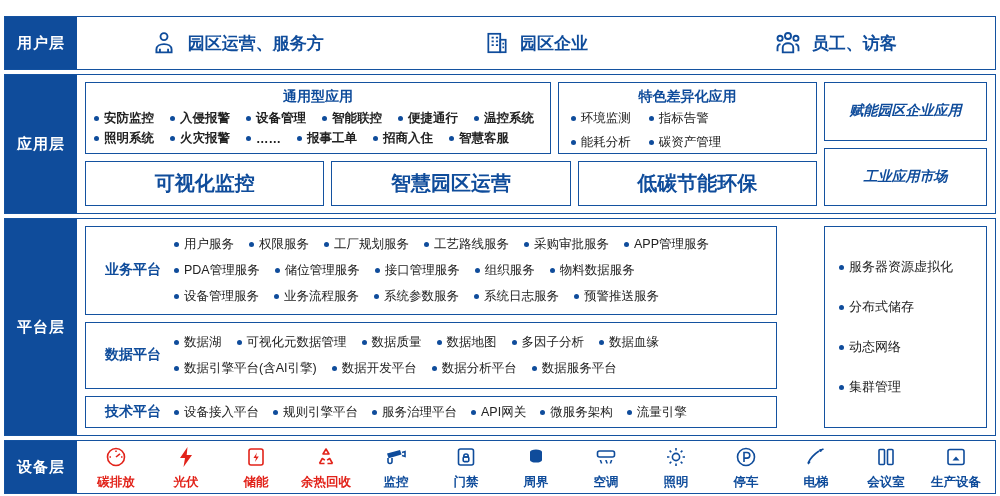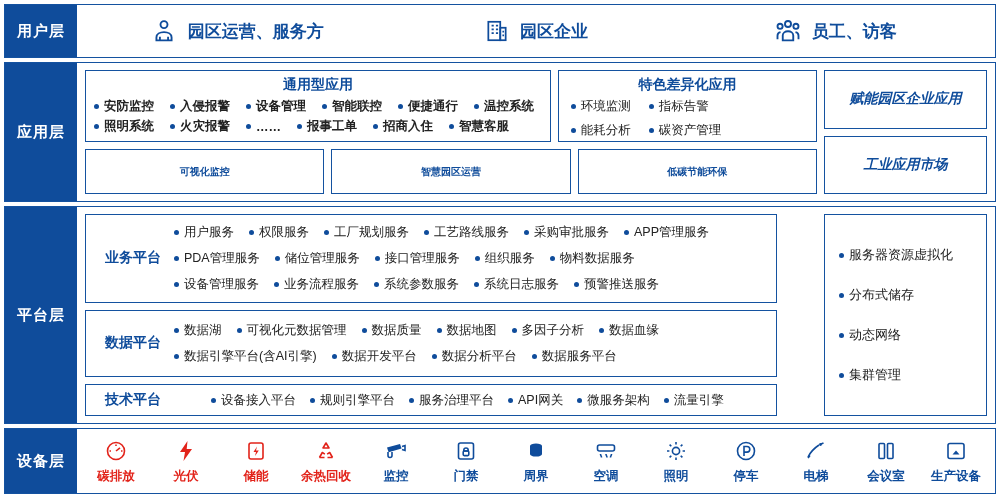--- a/index.html
+++ b/index.html
@@ -84,21 +84,21 @@
   .general-rows .line .chip{margin-right:16px;font-weight:bold;}
   .general-rows .line .chip:last-child{margin-right:0;}
 
   .feature-app{flex:1.05;padding:0 8px;}
   .feature-rows{display:flex;flex-direction:column;gap:7px;}
   .feature-rows .line{display:flex;gap:18px;justify-content:flex-start;padding-left:4px;}
 
   .app-left-bottom{display:flex;gap:7px;flex:1;}
   .app-left-bottom .box{
     flex:1;display:flex;align-items:center;justify-content:center;
-    color:#0f4c9b;font-size:10px;font-weight:bold;
+    color:#0f4c9b;font-size:20px;font-weight:bold;
   }
   .app-right{
     flex:0 0 163px;display:flex;flex-direction:column;gap:7px;
   }
   .app-right .box{
     flex:1;display:flex;align-items:center;justify-content:center;
     color:#0f4c9b;font-size:14px;font-weight:bold;text-align:center;
     padding:0 6px;
     font-style:italic;
   }
@@ -108,40 +108,40 @@
   .plat-body{padding:7px 8px;gap:7px;}
   .plat-left{flex:1;display:flex;flex-direction:column;gap:7px;}
   .plat-block{
     border:1px solid #1452a0;
     box-sizing:border-box;
     display:flex;align-items:center;
     padding:4px 6px;
   }
   .plat-block.biz{flex:1.38;}
   .plat-block.data{flex:1.0;}
-  .plat-block.tech{flex:0 0 32px;gap:37px;}
+  .plat-block.tech{flex:0 0 32px;}
   .plat-name{
     flex:0 0 82px;
     color:#0f4c9b;font-weight:bold;font-size:14px;
     text-align:center;
   }
   .plat-items{flex:1;display:flex;flex-direction:column;gap:9px;}
   .plat-items .line{display:flex;flex-wrap:nowrap;}
   .plat-items .line .chip{margin-right:15px;font-size:12.5px;}
   .tech .plat-items .line .chip{margin-right:14px;}
   .plat-right{
     flex:0 0 163px;
     border:1px solid #1452a0;box-sizing:border-box;
     display:flex;flex-direction:column;justify-content:center;
     gap:22px;padding:0 14px;margin-left:40px;
   }
   .plat-right .chip{font-size:13px;}
 
   
-  .dev-row{height:66px;}
+  .dev-row{height:54px;}
   .dev-body{align-items:center;padding:0 4px;}
   .dev-item{
     flex:1;
     display:flex;flex-direction:column;align-items:center;justify-content:center;
     gap:4px;
   }
   .dev-item .ico{height:26px;display:flex;align-items:center;justify-content:center;}
   .dev-item .lab{font-size:12.5px;font-weight:bold;white-space:nowrap;}
   .red .lab{color:#e2231a;}
   .blue .lab{color:#0f4c9b;}

